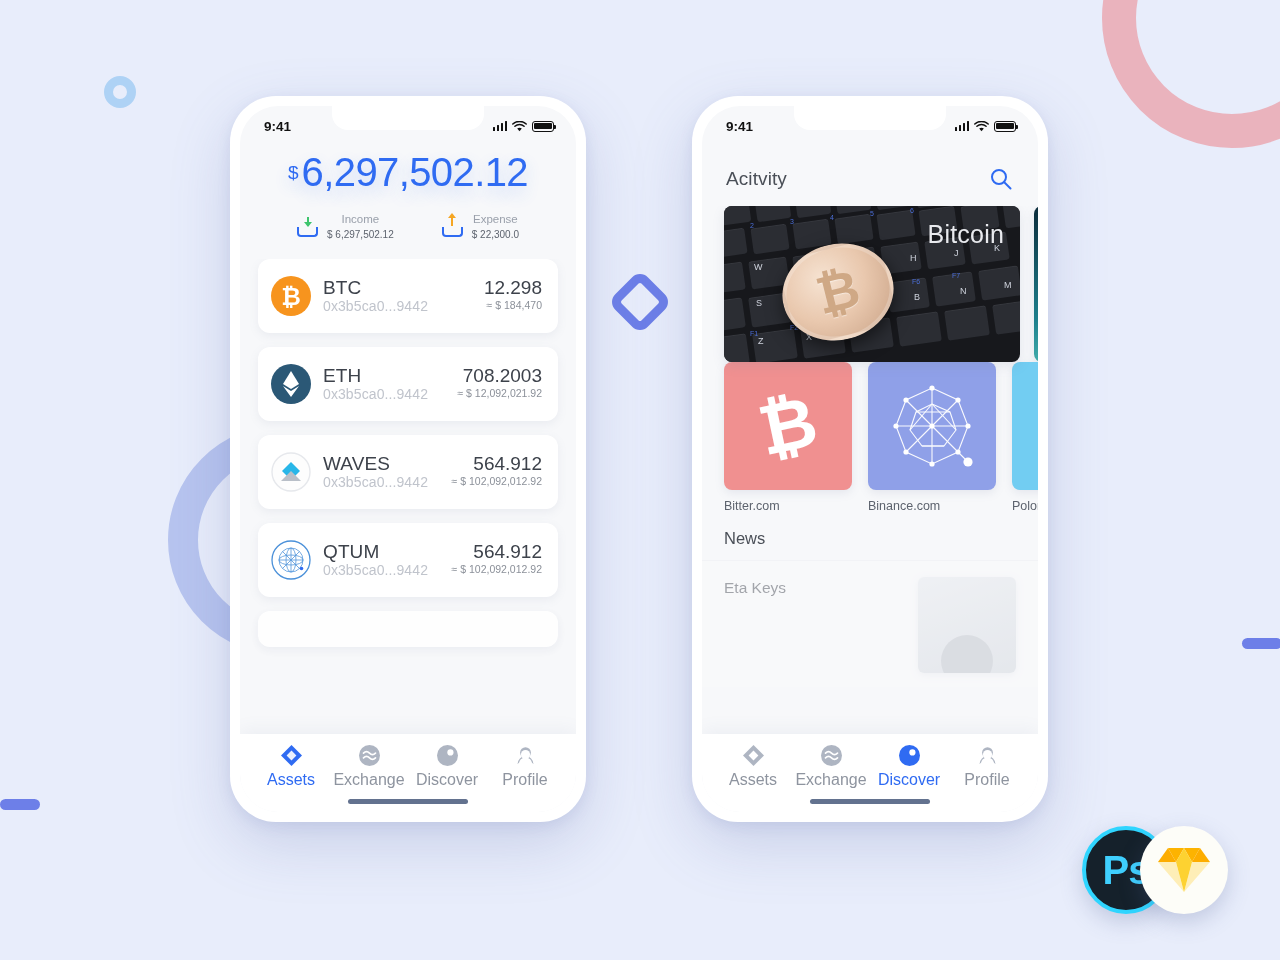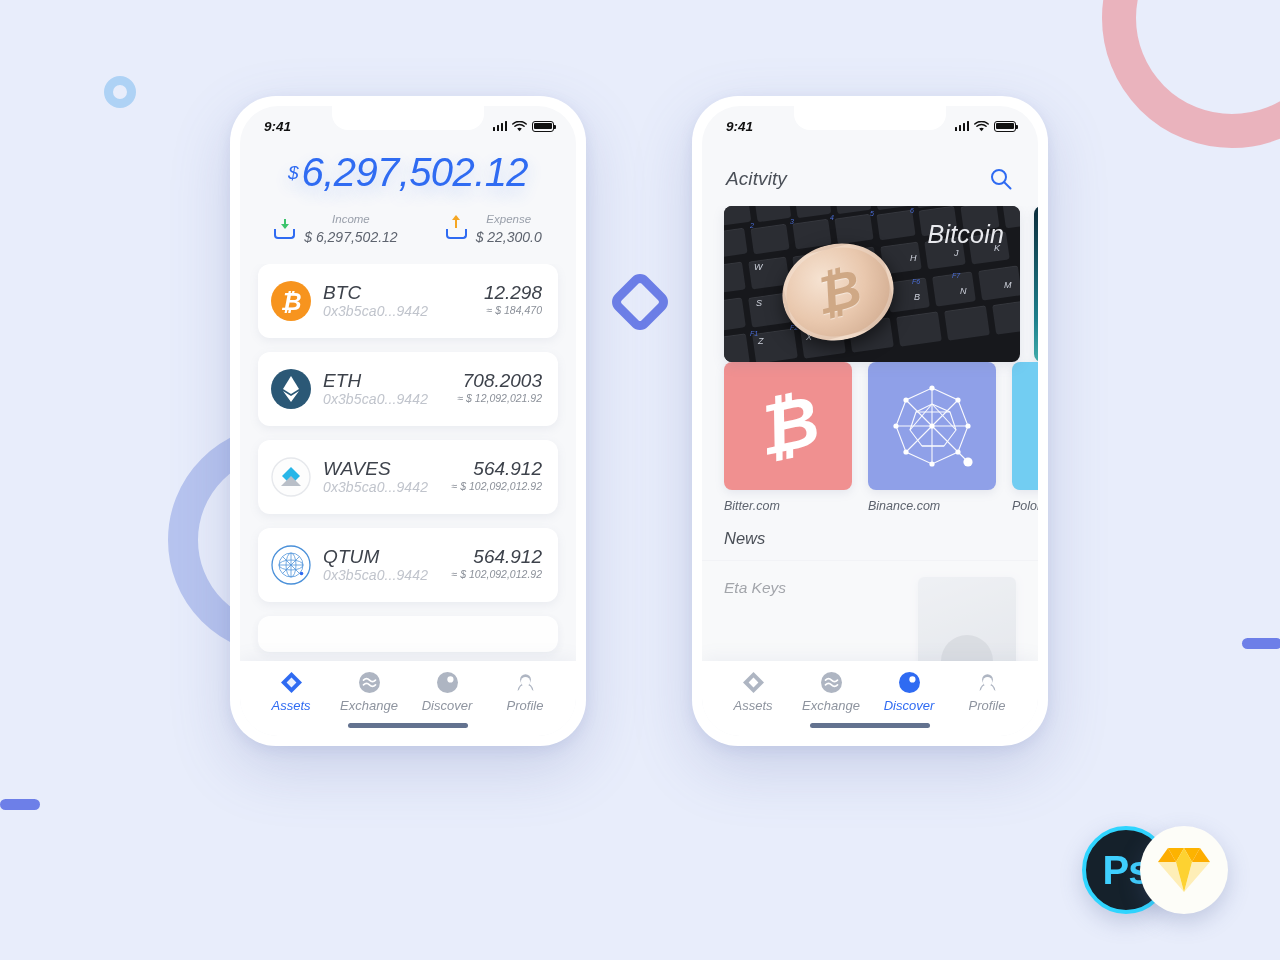--- a/index.html
+++ b/index.html
@@ -40,27 +40,26 @@
     background: #6d7fe8; left: 0px; top: 799px;
   }
   .bar-right {
     width: 40px; height: 11px; border-radius: 6px;
     background: #6d7fe8; left: 1242px; top: 638px;
   }
 
   
   .phone {
     position: absolute;
-    width: 356px; height: 650px;
+    width: 356px; height: 726px;
     background: #ffffff;
     border-radius: 46px;
     box-shadow: 0 22px 60px rgba(90,105,170,.22), 0 4px 14px rgba(90,105,170,.12);
     padding: 10px;
     overflow: hidden;
-    font-style: italic;
   }
   .phone-1 { left: 230px; top: 96px; }
   .phone-2 { left: 692px; top: 96px; }
   .screen {
     position: relative;
     width: 100%; height: 100%;
     border-radius: 38px;
     background: #f7f8fa;
     overflow: hidden;
     display: flex; flex-direction: column;
@@ -122,21 +121,21 @@
     text-shadow: 0 7px 16px rgba(47,107,242,.24);
   }
   .balance .cur { font-size: 19px; margin-top: 10px; margin-right: 3px; font-weight: 400; }
   .balance .amt { font-size: 40px; font-weight: 400; letter-spacing: -.6px; line-height: 1; }
   .io-row {
     display: flex; justify-content: center; gap: 48px; margin-top: 20px;
     padding: 0 26px;
   }
   .io-item { display: flex; align-items: center; gap: 9px; }
   .io-text .lbl { font-size: 11.5px; color: #9aa0ab; line-height: 1.35; }
-  .io-text .val { font-size: 14px; color: #5d636e; line-height: 1.3; }
+  .io-text .val { font-size: 10px; color: #5d636e; line-height: 1.3; }
   .tray {
     width: 21px; height: 21px; position: relative; flex: 0 0 21px;
   }
   .tray .cup {
     position: absolute; bottom: 0; left: 0; width: 21px; height: 10px;
     border: 2px solid #2f6bf2; border-top: none;
     border-radius: 0 0 4px 4px;
   }
   .tray .arw {
     position: absolute; left: 50%; transform: translateX(-50%);
@@ -177,21 +176,21 @@
   
   .tabbar {
     flex: 0 0 auto; background: #fff;
     padding: 10px 12px 6px 12px;
     box-shadow: 0 -4px 16px rgba(120,130,160,.08);
     z-index: 5;
   }
   .tabs { display: flex; }
   .tab { flex: 1 1 0; text-align: center; cursor: pointer; }
   .tab .ticon { height: 22px; display: flex; align-items: center; justify-content: center; margin-bottom: 5px; }
-  .tab .tlbl { font-size: 13px; color: #8e949f; }
+  .tab .tlbl { font-size: 16px; color: #8e949f; }
   .tab.active .tlbl { color: #2f6bf2; }
   .home-ind {
     width: 120px; height: 5px; border-radius: 3px; background: #63728f;
     margin: 10px auto 2px auto;
   }
 
   
   .disc-scroll { flex: 1 1 auto; overflow: hidden; position: relative; }
   .banner-row { display: flex; gap: 14px; padding: 0 22px; }
   .banner {

